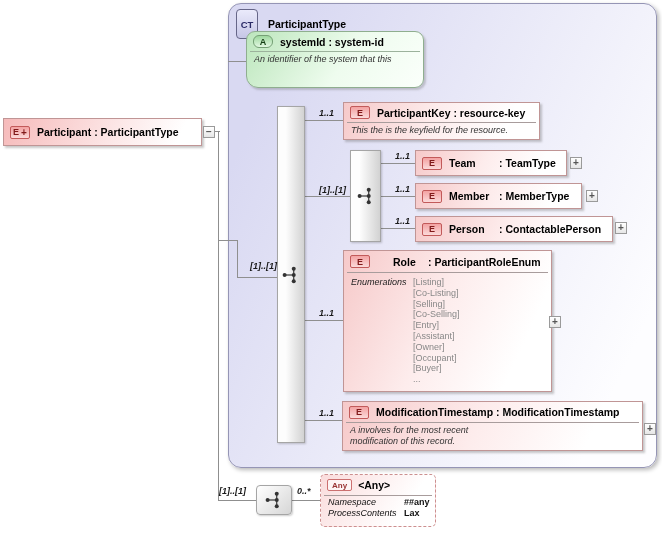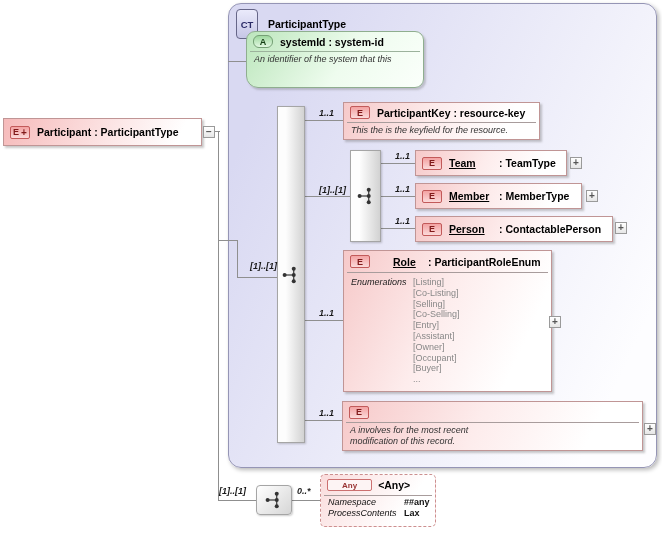--- a/index.html
+++ b/index.html
@@ -25,21 +25,21 @@
       background:linear-gradient(115deg,#f6c9c9,#fdecec 45%,#ffffff 82%);
       box-shadow:2px 2px 2px rgba(100,100,100,.35);}
   .deep{background:linear-gradient(115deg,#f6baba,#fce6e6 55%,#ffffff 88%);}
   .trow{display:flex;align-items:center;padding:0 6px;height:19px;white-space:nowrap;
       font:bold 10.5px "Liberation Sans",sans-serif;color:#000;}
   .fill .trow{height:100%;}
   .e-badge{width:20px;height:13px;margin-right:7px;border:1px solid #c25a5a;border-radius:2px;
       background:linear-gradient(180deg,#f3a2a2,#fbdada);color:#801a1a;
       font:bold 9px "Liberation Sans",sans-serif;}
   .plus-glyph{margin-left:2px;font:bold 10px "Liberation Sans",sans-serif;color:#801a1a;}
-  .name-col{display:inline-block;text-decoration:underline;}
+  .name-col{display:inline-block;}
   .w50{min-width:50px;} .w35{min-width:35px;padding-left:16px;}
   .sep{height:1px;background:#a89c9c;margin:0 3px;}
   .anno{padding:2px 7px 0;font:italic 9px "Liberation Sans",sans-serif;color:#333;
       line-height:10.5px;white-space:nowrap;}
   
   .attr-box{position:absolute;left:246px;top:31px;width:178px;height:57px;border:1px solid #8fae8f;
       border-radius:9px 9px 9px 12px;z-index:3;box-sizing:border-box;
       background:linear-gradient(125deg,#bce6bc,#eefcee 55%,#fbfffb);
       box-shadow:2px 2px 2px rgba(100,100,100,.3);}
   .a-badge{width:20px;height:13px;border:1px solid #75a075;border-radius:6px;
@@ -58,21 +58,21 @@
       font:bold 10px "Liberation Sans",sans-serif;display:flex;align-items:center;
       justify-content:center;line-height:1;}
   
   .enum-wrap{display:flex;padding:4px 7px 0;}
   .enum-label{font:italic 9px "Liberation Sans",sans-serif;color:#222;width:62px;flex:none;}
   .enum-list{font:9px "Liberation Sans",sans-serif;color:#888;line-height:10.8px;}
   
   .any-box{position:absolute;left:320px;top:474px;width:116px;height:53px;border:1px dashed #cc8f8f;
       border-radius:5px;z-index:3;box-sizing:border-box;
       background:linear-gradient(125deg,#fadcdc,#ffffff 72%);}
-  .any-badge{height:12px;padding:0 14px;border:1px solid #cc7070;border-radius:2px;
+  .any-badge{height:12px;padding:0 4px;border:1px solid #cc7070;border-radius:2px;
       background:#fdf4f4;color:#993333;font:bold 8px "Liberation Sans",sans-serif;margin-right:6px;}
   .kv{display:flex;padding:1px 7px 0;font-size:9px;color:#111;}
   .kv .k{font-style:italic;width:76px;flex:none;}
   .kv .v{font-weight:bold;}
 </style>
 </head>
 <body>
 
 <div id="canvas">
 
@@ -221,20 +221,21 @@
       </div>
     </div>
   </div>
   <div class="expander" style="left:549px;top:316px;">
       <span>+</span>
     </div>
 
   <div class="ebox" style="left:342px;top:401px;width:301px;height:50px;">
     <div class="trow" style="height:20px;">
       <span class="badge e-badge">E</span>
+      <span>ModificationTimestamp : ModificationTimestamp</span>
     </div>
     <div class="sep"></div>
     <div class="anno">
       <div>A involves for the most recent</div>
       <div>modification of this record.</div>
     </div>
   </div>
   <div class="expander" style="left:644px;top:423px;">
       <span>+</span>
     </div>

